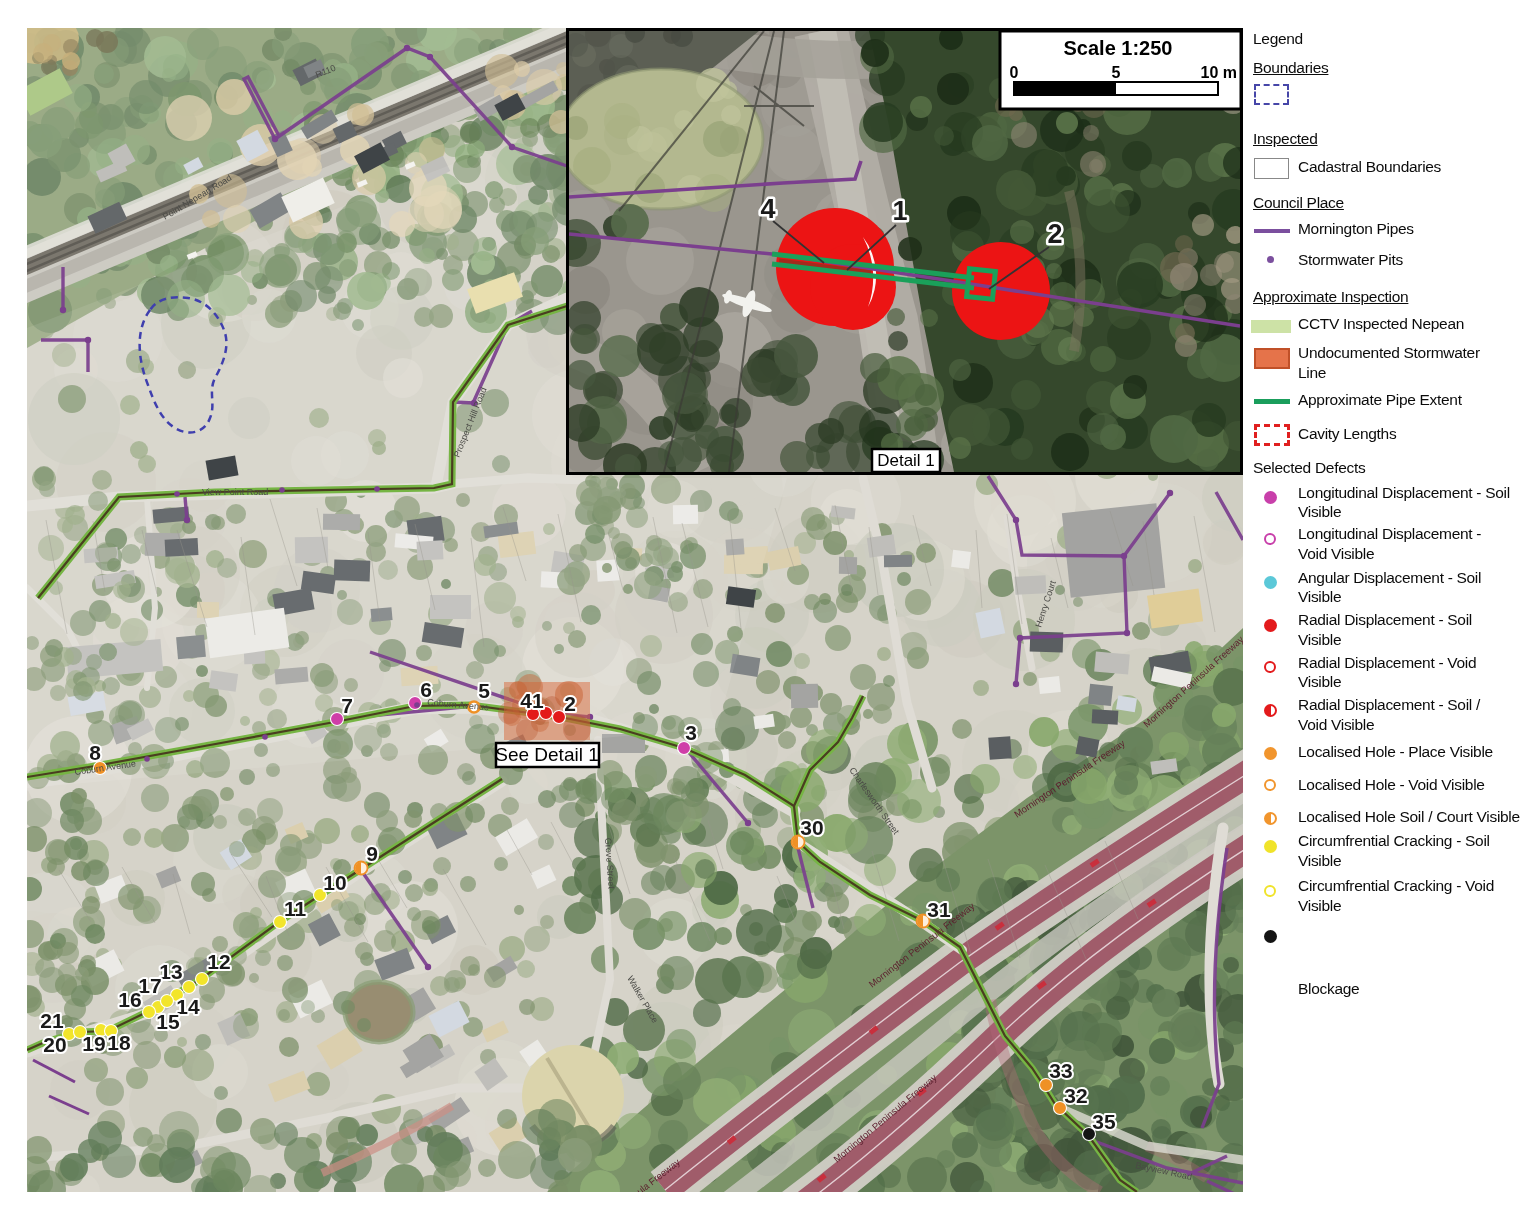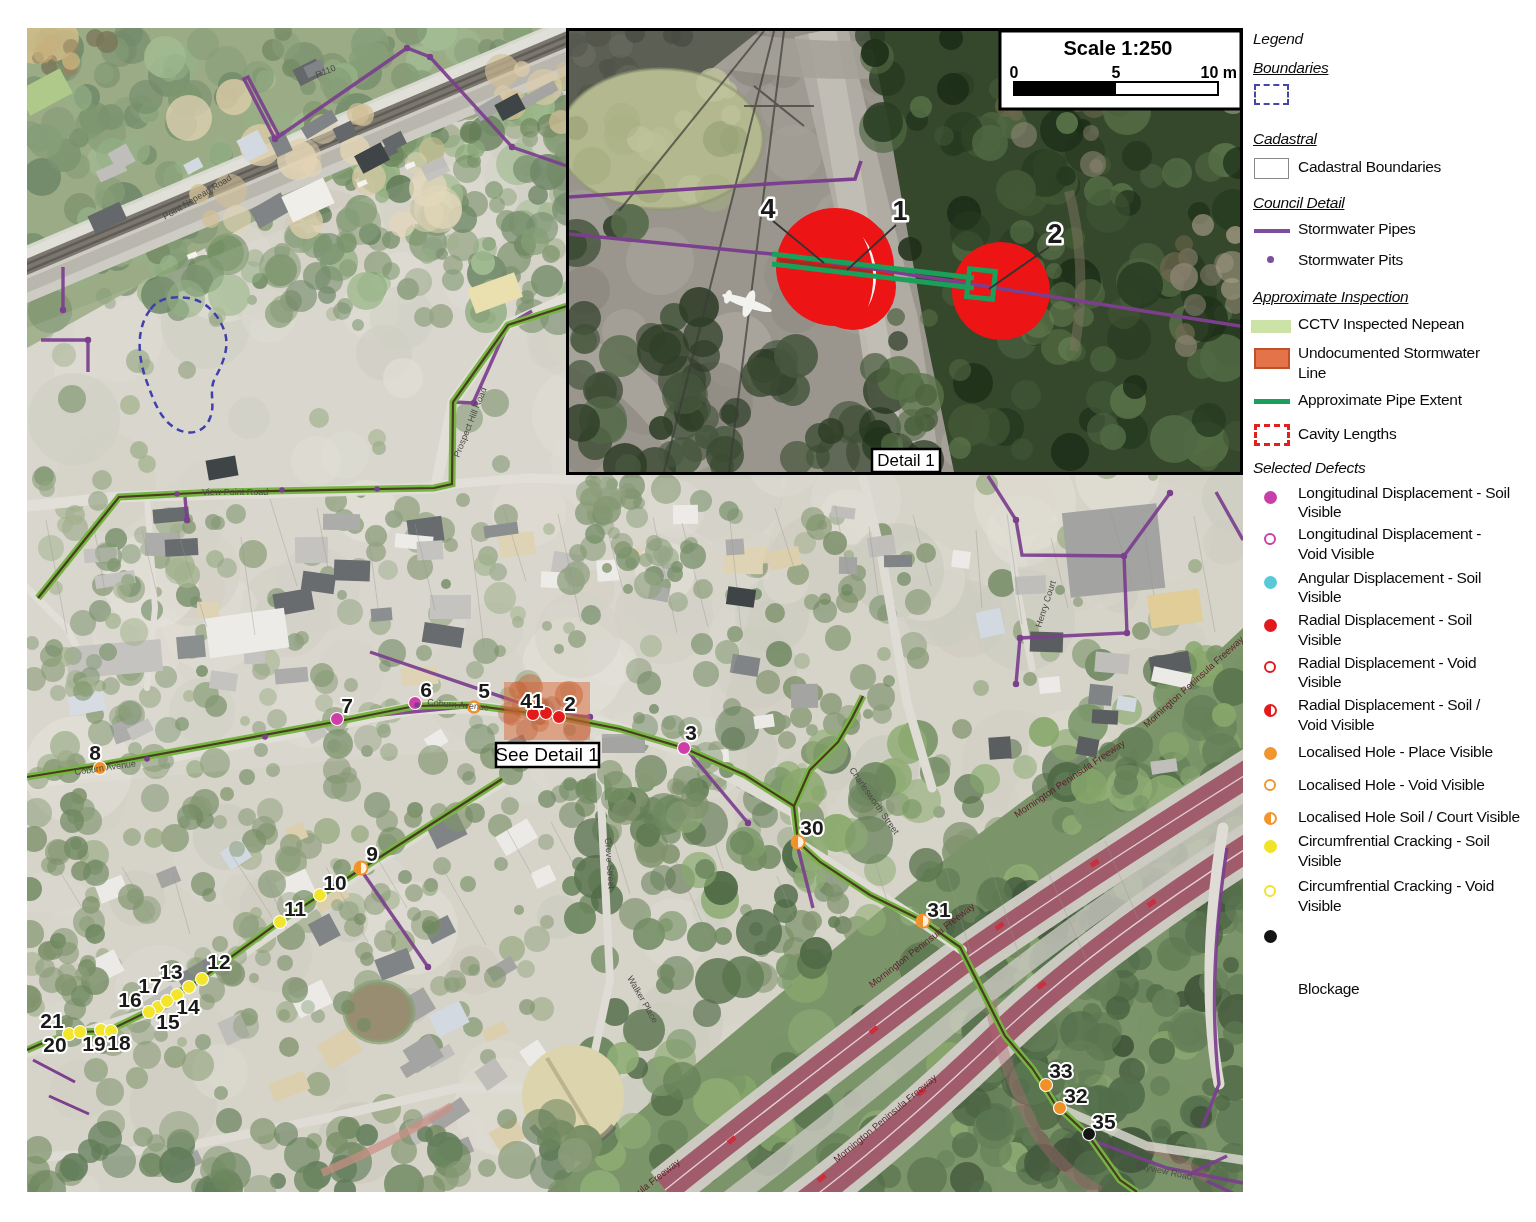--- a/index.html
+++ b/index.html
@@ -1,18 +1,18 @@
 <!DOCTYPE html>
 <html><head><meta charset="utf-8"><style>
 html,body{margin:0;padding:0;width:1536px;height:1222px;background:#ffffff;font-family:"Liberation Sans",sans-serif;}
 #page{position:relative;width:1536px;height:1222px;overflow:hidden;}
 #map{position:absolute;left:27px;top:28px;width:1216px;height:1164px;}
 #inset{position:absolute;left:566px;top:28px;width:671px;height:441px;border:3px solid #000;background:#9a968e;}
 #legend{position:absolute;left:1253px;top:0;width:283px;height:1222px;font-size:15.5px;letter-spacing:-0.3px;color:#0b0b0b;}
-.lh{position:absolute;left:0;text-decoration:underline;white-space:nowrap;font-style:italic;}
+.lh{position:absolute;left:0;text-decoration:underline;white-space:nowrap;}
 .lt{position:absolute;left:45px;line-height:19.5px;white-space:nowrap;}
 .lc{position:absolute;left:11px;width:13px;height:13px;border-radius:50%;}
 </style></head><body>
 <div id="page">
 
 <div id="map"><svg width="1216" height="1164" viewBox="0 0 1216 1164" xmlns="http://www.w3.org/2000/svg">
         <rect width="1216" height="1164" fill="#d2cfc4"></rect>
         <g>
           <circle cx="394" cy="176" r="42" fill="#cac7ba" opacity="0.64"></circle>
           <circle cx="114" cy="678" r="52" fill="#d9d6cb" opacity="0.36"></circle>
@@ -2819,26 +2819,26 @@
         <g>
           <rect x="303" y="418" width="68" height="23" fill="#fff" stroke="#000" stroke-width="2.5"></rect>
           <text x="337" y="435" font-family="Liberation Sans, sans-serif" font-size="17" text-anchor="middle" fill="#000">Detail 1</text>
         </g>
       </svg></div>
 
 <div id="legend">
       <div class="lh" style="top:30px;text-decoration:none">Legend</div>
       <div class="lh" style="top:59px">Boundaries</div>
       <div style="position:absolute;left:1px;top:84px;width:31px;height:17px;border:2.5px dashed #4646a8"></div>
-      <div class="lh" style="top:130px">Cadastral</div>
+      <div class="lh" style="top:130px">Inspected</div>
       <div style="position:absolute;left:1px;top:158px;width:33px;height:19px;border:1.5px solid #888;background:#fff"></div>
       <div class="lt" style="top:157px">Cadastral Boundaries</div>
-      <div class="lh" style="top:194px">Council Detail</div>
+      <div class="lh" style="top:194px">Council Place</div>
       <div style="position:absolute;left:1px;top:229px;width:36px;height:3.5px;background:#7b4f9e"></div>
-      <div class="lt" style="top:219px">Stormwater Pipes</div>
+      <div class="lt" style="top:219px">Mornington Pipes</div>
       <div style="position:absolute;left:14px;top:256px;width:7px;height:7px;border-radius:50%;background:#7b4f9e"></div>
       <div class="lt" style="top:250px">Stormwater Pits</div>
       <div class="lh" style="top:288px">Approximate Inspection</div>
       <div style="position:absolute;left:-2px;top:320px;width:40px;height:13px;background:#cde2a6"></div>
       <div class="lt" style="top:314px">CCTV Inspected Nepean</div>
       <div style="position:absolute;left:1px;top:348px;width:32px;height:17px;background:#e5734a;border:2px solid #c05028"></div>
       <div class="lt" style="top:343px">Undocumented Stormwater<br>Line</div>
       <div style="position:absolute;left:1px;top:399px;width:36px;height:4.5px;background:#1a9e5c"></div>
       <div class="lt" style="top:390px">Approximate Pipe Extent</div>
       <div style="position:absolute;left:1px;top:424px;width:30px;height:16px;border:3.5px dashed #e01f1f"></div>

